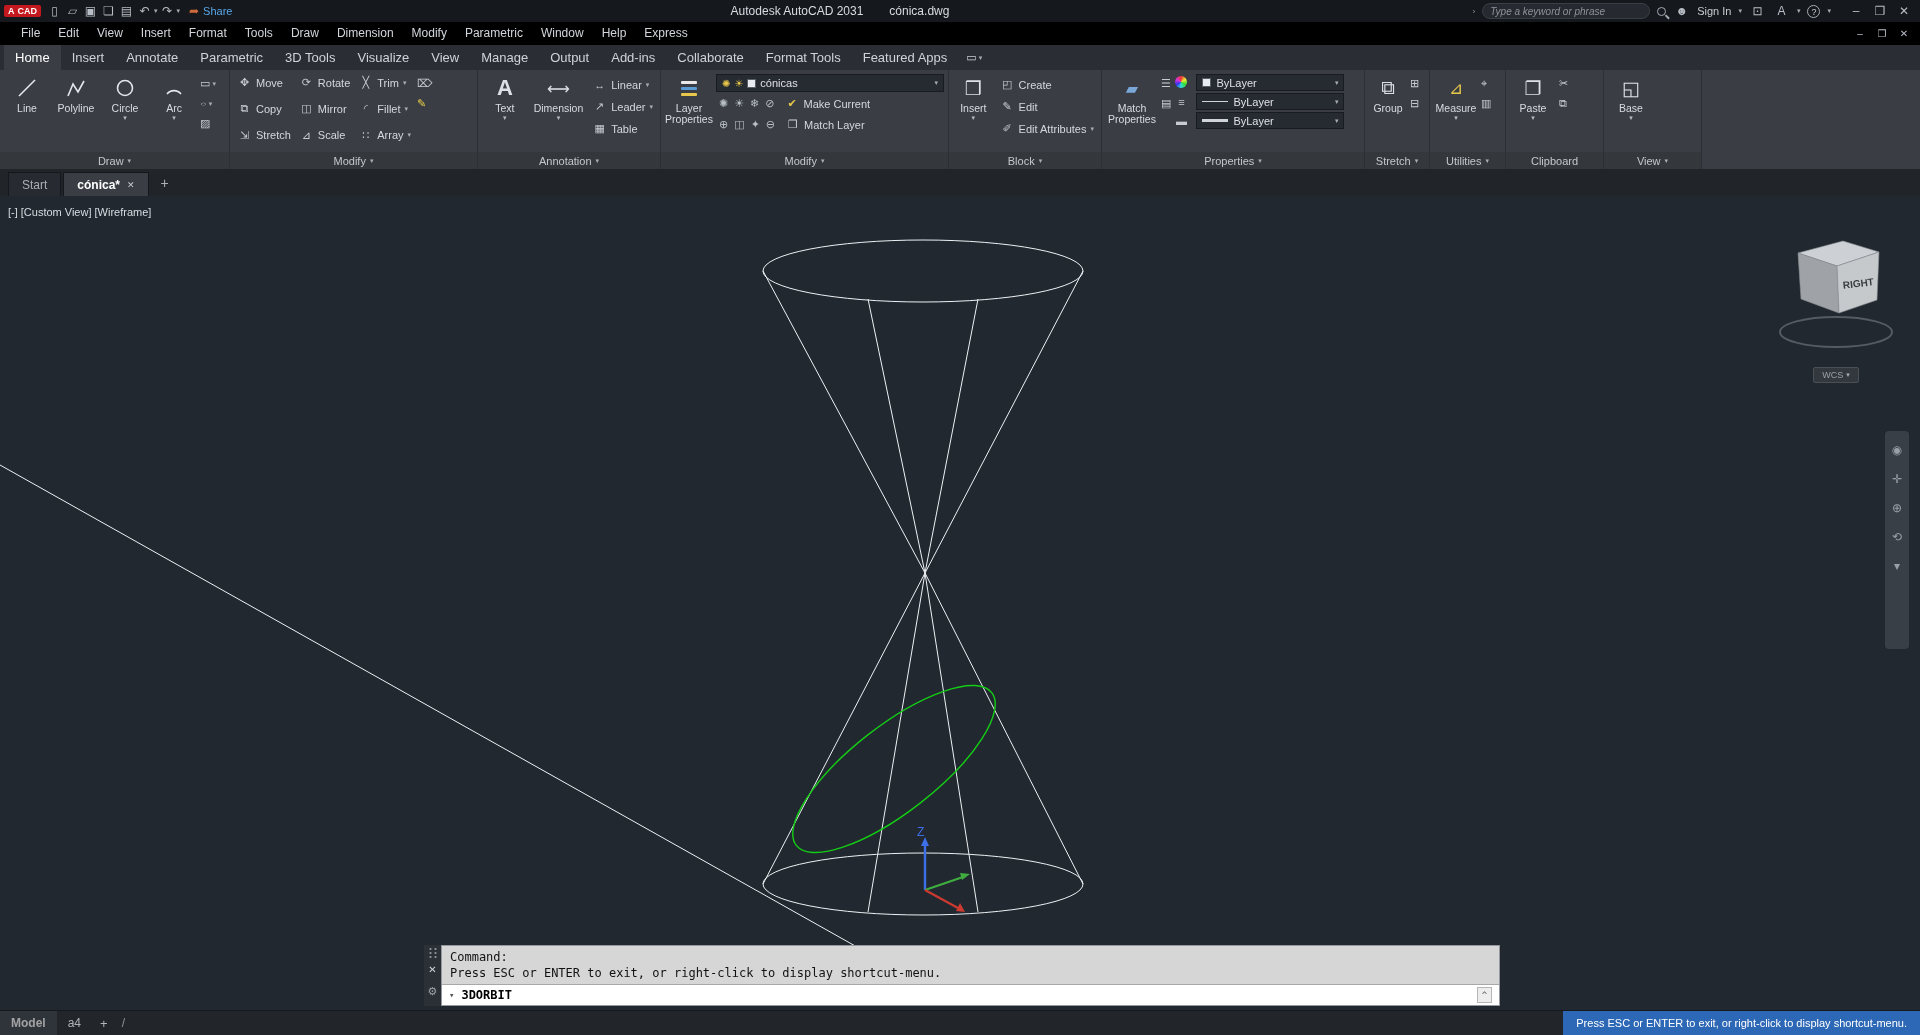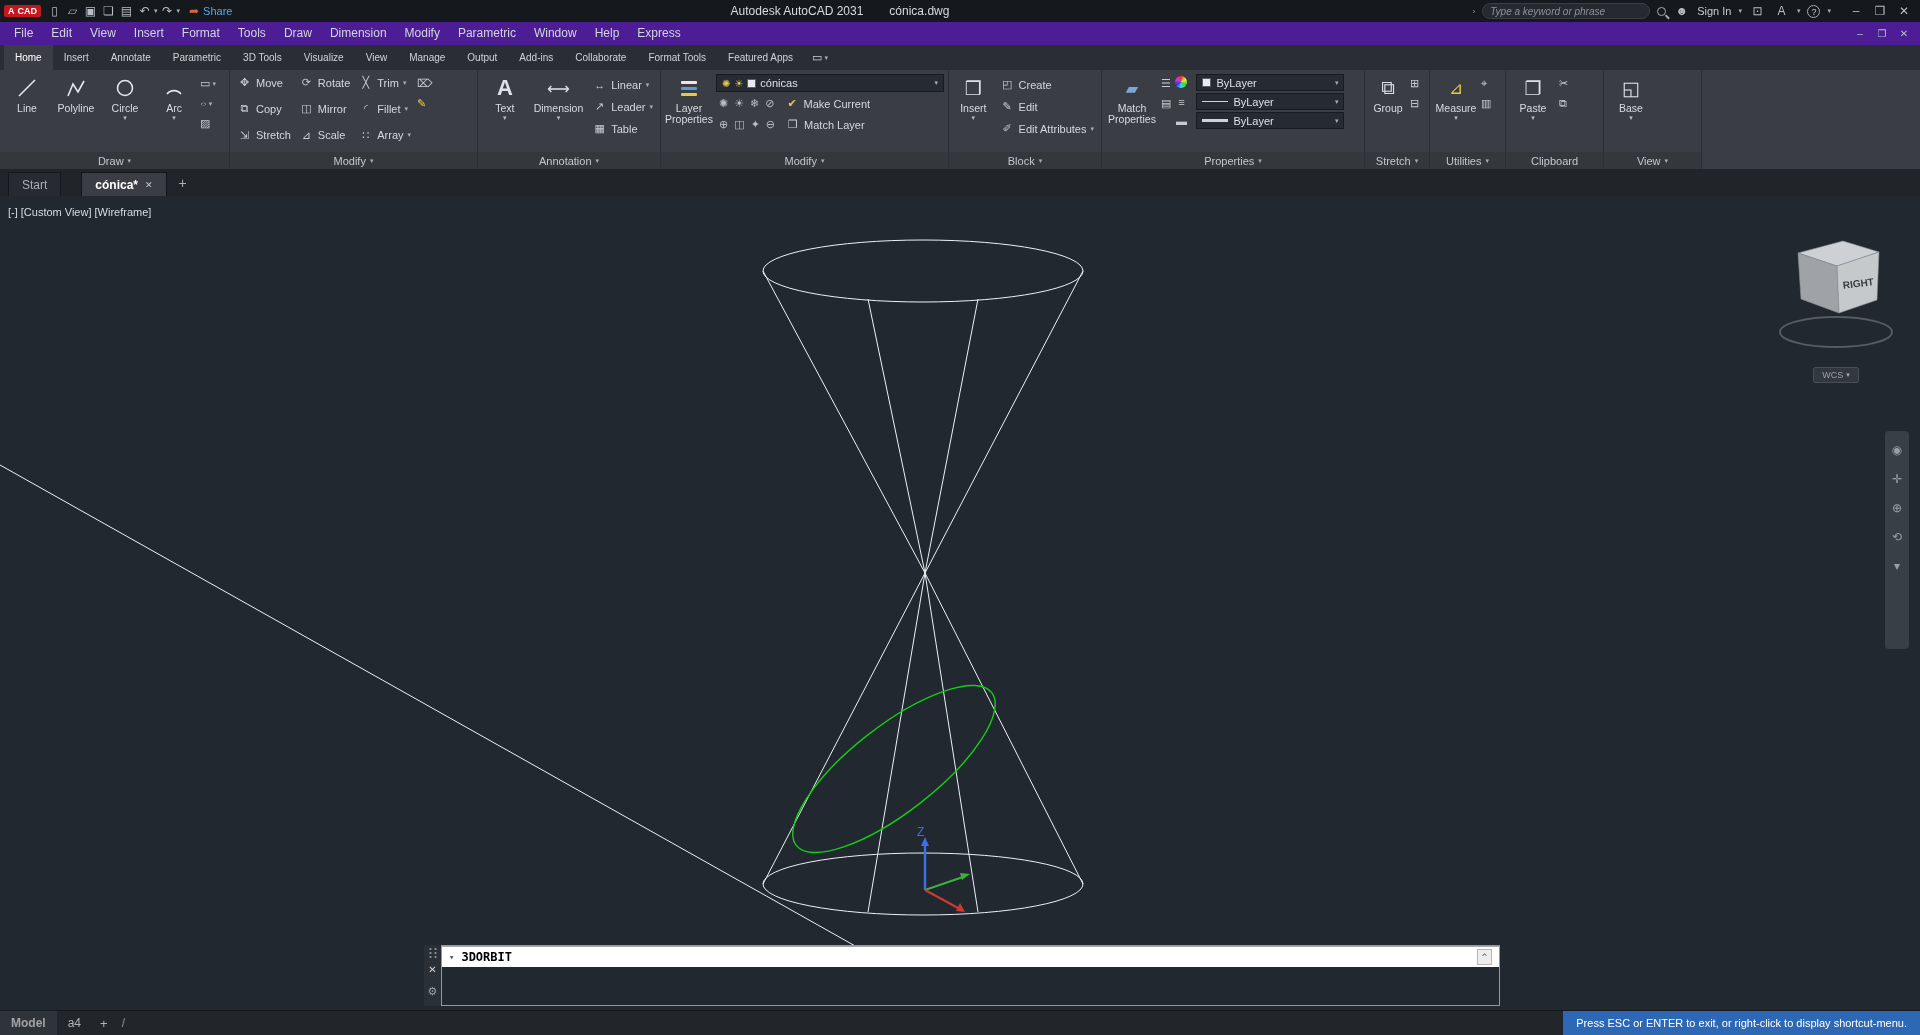--- a/index.html
+++ b/index.html
@@ -19,30 +19,30 @@
 .title-right{margin-left:auto;display:flex;align-items:center;gap:7px;padding-right:4px;z-index:2}
 .searchbox{background:#26292f;border:1px solid #3a3e45;color:#d0d0d0;width:168px;height:16px;font-size:10px;padding:0 7px;border-radius:8px;outline:none}
 .searchbox::placeholder{color:#8d939b;font-style:italic}
 .mag{width:9px;height:9px;border:1.5px solid #a7adb5;border-radius:50%;position:relative;display:inline-block}
 .mag::after{content:"";position:absolute;width:5px;height:1.5px;background:#a7adb5;transform:rotate(45deg);left:7px;top:8px}
 .helpc{width:13px;height:13px;border:1px solid #a7adb5;border-radius:50%;font-size:9px;line-height:12px;text-align:center;color:#c8cdd3}
 .winbtns{display:flex;margin-left:6px}
 .winbtns .tbtn{min-width:24px}
 
 
-.menubar{height:23px;background:#4c1d95;display:flex;align-items:center;padding-left:5px;flex:none}
+.menubar{height:23px;background:#000000;display:flex;align-items:center;padding-left:12px;flex:none}
 .mwrap{display:flex}
 .mitem{padding:0 9px;font-size:12px;color:#d2d6db;line-height:23px}
 .mright{margin-left:auto;display:flex;gap:2px;padding-right:6px}
 .mright .tbtn{font-size:10px;min-width:20px;line-height:23px}
 
 
 .tabrow{height:25px;background:#2a2e34;display:flex;align-items:stretch;padding-left:4px;flex:none}
 .tabs{display:flex}
-.rtab{padding:0 11px;font-size:10px;color:#cfd3d8;line-height:25px}
+.rtab{padding:0 11px;font-size:13px;color:#cfd3d8;line-height:25px}
 .rtab.active{background:#3a3e44;color:#fff}
 .ribbonopts{display:flex;align-items:center;gap:2px;padding:0 8px;color:#c8ccd2;font-size:11px}
 
 
 .ribbon{height:99px;background:#3a3e44;display:flex;flex:none}
 .panel{border-right:1px solid #2c2f35;display:flex;flex-direction:column;flex:none}
 .pbody{flex:1;display:flex;padding:3px 4px 0;gap:3px}
 .plabel{height:17px;font-size:11px;color:#c4c8ce;text-align:center;line-height:16px;background:#34383d;display:flex;align-items:center;justify-content:center;gap:4px}
 .bigbtn{width:46px;display:flex;flex-direction:column;align-items:center;color:#d8dce2}
 .bicon{height:30px;display:flex;align-items:center;justify-content:center;font-size:19px;color:#dde1e6}
@@ -73,21 +73,21 @@
 .pico{width:14px;text-align:center;color:#c8ccd2;font-size:11px}
 .wheel{width:12px;height:12px;border-radius:50%;background:conic-gradient(#e33,#ee3,#3d3,#3dd,#33e,#d3d,#e33)}
 .pdrop{display:flex;align-items:center;gap:5px;background:#262b31;border:1px solid #181b20;height:17px;width:148px;padding:0 5px;color:#dde1e6;font-size:11px}
 .pdrop .fill{flex:1}
 .linesample{width:26px;height:1px;background:#cfd3d8}
 .linesample.thick{height:3px}
 .filler{flex:1;border-right:none}
 
 
 .filetabs{height:27px;background:#21252a;display:flex;align-items:flex-end;padding-left:8px;gap:2px;flex:none}
-.ftwrap{display:flex;gap:20px;align-items:center}
+.ftwrap{display:flex;gap:2px;align-items:center}
 .ftab{height:24px;display:flex;align-items:center;gap:7px;padding:0 13px;font-size:12px;color:#a8aeb5;background:#272b31;border:1px solid #14171b;border-bottom:none}
 .ftab.active{background:#3a3e44;color:#fff;font-weight:bold}
 .fclose{display:none;font-size:9px;color:#c6cad0;font-weight:normal}
 .closable .fclose{display:inline}
 .fplus{width:20px;height:20px;color:#aab0b6;font-size:14px;text-align:center;line-height:19px;margin:0 4px 2px}
 
 
 .canvas{flex:1;position:relative;background:#212830;overflow:hidden}
 svg.wire{position:absolute;left:0;top:0}
 .geo{stroke:var(--wire,#eef1f4);stroke-width:1;fill:none}
@@ -650,20 +650,22 @@
         <span class="nbico">▾</span>
       </div>
 
     <div class="cmdpal">
       <div class="cmdgrip">
         <span class="gripdots"></span>
         <span class="cmdx">✕</span>
         <span class="cmdwr">⚙</span>
       </div>
       <div class="cmdmain">
+        <div class="cmdhist"><span>Command:</span>
+<span>Press ESC or ENTER to exit, or right-click to display shortcut-menu.</span></div>
         <div class="cmdinput">
           <span class="cmdrecent">▾</span>
           <span class="cname">3DORBIT</span>
           <span class="cmdscroll">^</span>
         </div>
       </div>
     </div>
   </div>
 
   <footer class="statusbar">

